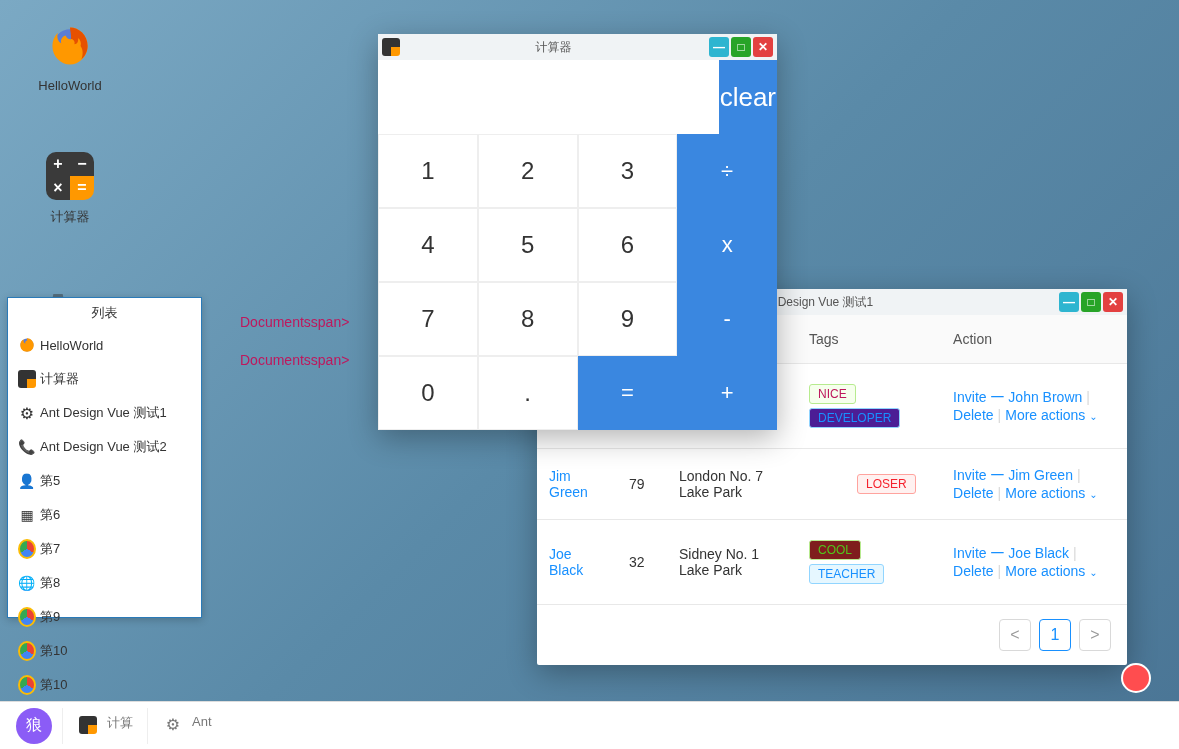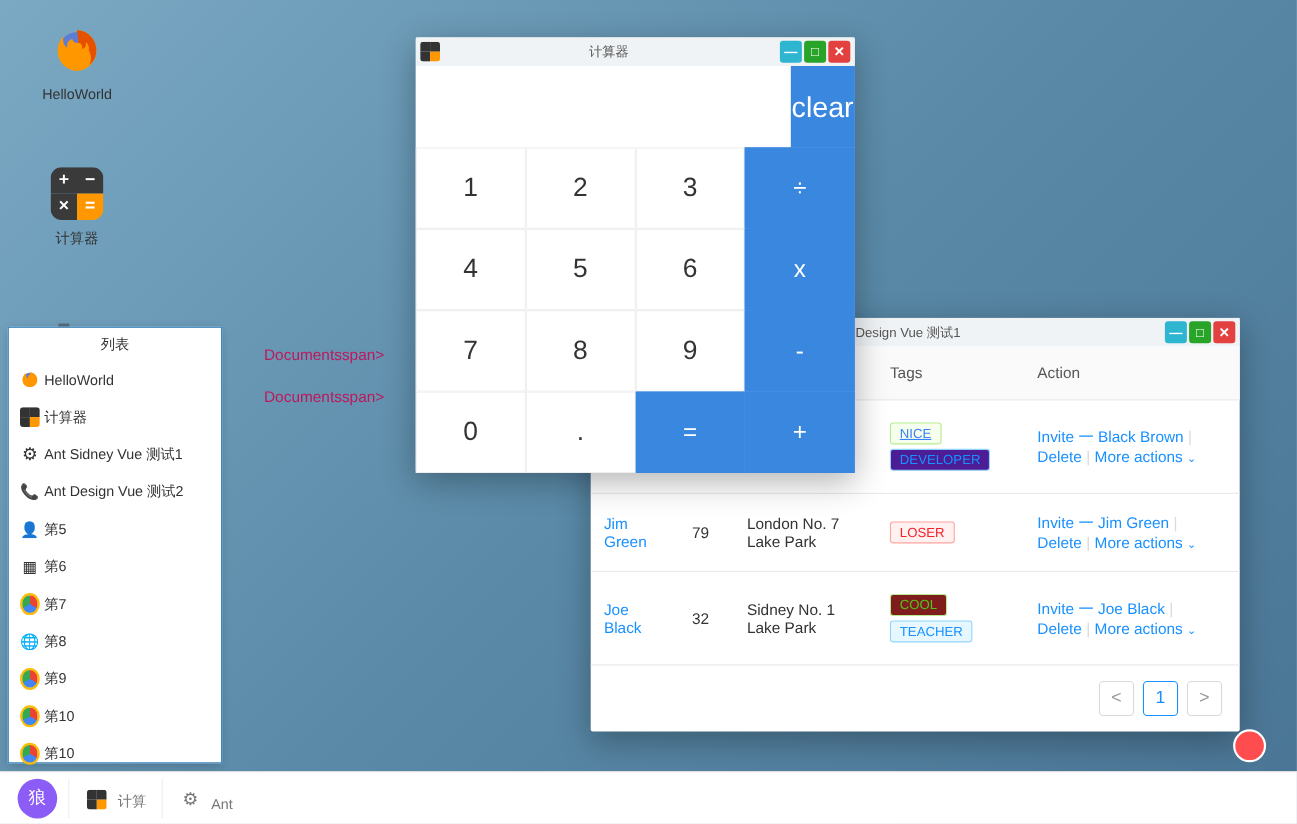--- a/index.html
+++ b/index.html
@@ -36,49 +36,49 @@
 
 
 #table-window { left: 537px; top: 289px; width: 590px; }
 #table-window .titlebar .title { text-align: left; padding-left: 230px; }
 .table-content { padding: 0; }
 table { width: 100%; border-collapse: collapse; font-size: 14px; }
 th { text-align: left; padding: 16px 12px; background: #fafafa; color: #555; font-weight: normal; border-bottom: 1px solid #e8e8e8; }
 td { padding: 18px 12px; border-bottom: 1px solid #e8e8e8; color: #333; vertical-align: middle; }
 .name-link { color: #1890ff; }
 .tag { display: inline-block; padding: 2px 8px; border-radius: 3px; font-size: 12px; margin: 2px 0; }
-.tag-nice { color: #3b82f6; border: 1px solid #b7eb8f; background: #f6ffed; text-decoration: underline; }
+.tag-nice { color: #be185d; border: 1px solid #b7eb8f; background: #f6ffed; }
 .tag-dev { color: #1890ff; border: 1px solid #91d5ff; background: #4c1d95; }
-.tag-loser { color: #f5222d; border: 1px solid #ffa39e; background: #fff1f0; }
+.tag-loser { color: #f5222d; border: 1px solid #ffa39e; background: #fff1f0; margin-left: 48px; }
 .tag-cool { color: #52c41a; border: 1px solid #b7eb8f; background: #7f1d1d; }
 .tag-teacher { color: #1890ff; border: 1px solid #91d5ff; background: #e6f7ff; }
 .action-link { color: #1890ff; }
 .action-sep { color: #d9d9d9; margin: 0 4px; }
 .pagination { display: flex; justify-content: flex-end; padding: 14px 16px; gap: 8px; }
 .page-btn { width: 32px; height: 32px; border: 1px solid #d9d9d9; border-radius: 4px; display:flex; align-items:center; justify-content:center; color: #999; cursor:pointer; }
 .page-btn.active { border-color: #1890ff; color: #1890ff; }
 
 
-#list-panel { position: absolute; left: 7px; top: 297px; width: 195px; height: 397px; background: white; border: 1px solid #2a7ab8; box-shadow: 0 2px 8px rgba(0,0,0,0.2); }
+#list-panel { position: absolute; left: 7px; top: 297px; width: 195px; height: 321px; background: white; border: 1px solid #2a7ab8; box-shadow: 0 2px 8px rgba(0,0,0,0.2); }
 .list-title { text-align: center; font-size: 13px; padding: 6px 0; color: #333; }
 .list-items { overflow-y: auto; height: 368px; }
 .list-item { display: flex; align-items: center; padding: 8px 10px; font-size: 13px; color: #333; cursor: pointer; }
 .list-item .mini-icon { width: 18px; height: 18px; margin-right: 4px; display:inline-flex; align-items:center; justify-content:center; font-size: 14px; }
 #list-panel::-webkit-scrollbar { width: 14px; }
 
 
 .doc-label { position: absolute; color: #be185d; font-size: 14px; }
 
 
 .chrome-ghost { position: absolute; left: 30px; top: 545px; width: 56px; height: 56px; border-radius: 50%; background: radial-gradient(circle, #fff 25%, #eee 26%, #ccc 60%); opacity: 0.35; }
 
 
 #taskbar { position: absolute; left: 0; bottom: 0; width: 100%; height: 48px; background: white; border-top: 1px solid #ddd; display: flex; align-items: center; padding: 0 6px; }
 .start-btn { width: 36px; height: 36px; background: #8b5cf6; border-radius: 50%; color: white; display:flex; align-items:center; justify-content:center; font-size: 16px; margin: 0 10px; cursor:pointer; }
-.task-item { display: flex; align-items: flex-end; padding: 6px 14px; font-size: 13px; color: #777; cursor: pointer; border-left: 1px solid #eee; height: 36px; }
+.task-item { display: flex; align-items: flex-start; padding: 6px 14px; font-size: 13px; color: #777; cursor: pointer; border-left: 1px solid #eee; height: 36px; }
 .task-item .ticon { width: 22px; height: 22px; margin-right: 8px; display:inline-flex; align-items:center; justify-content:center; }
 
 
 .watermark { position: absolute; right: 20px; bottom: 56px; color: white; font-size: 24px; font-weight: bold; text-shadow: 0 2px 6px rgba(0,0,0,0.5); display:flex; align-items:center; }
 .watermark .avatar { width: 30px; height: 30px; background: #ff4d4f; border-radius: 50%; border: 2px solid white; margin-right: 8px; }
 
 .mini-calc { width: 18px; height: 18px; border-radius: 3px; overflow:hidden; display:grid; grid-template-columns:1fr 1fr; grid-template-rows:1fr 1fr; }
 .mini-calc > div { background:#333; } .mini-calc > div:last-child { background:#ff9800; }
 .mini-chrome { width:16px; height:16px; border-radius:50%; background: conic-gradient(#ea4335 0 120deg, #4285f4 120deg 240deg, #34a853 240deg 360deg); border: 2px solid #fbbc05; box-sizing: content-box; }
 .mini-gear { font-size: 16px; }
@@ -138,21 +138,21 @@
           <th>Tags</th>
           <th>Action</th>
         </tr>
       </thead>
       <tbody id="table-body">
           <tr>
             <td><span class="name-link">Brown</span></td>
             <td></td>
             <td>1 Lake Park</td>
             <td><span class="tag tag-nice">NICE</span><br><span class="tag tag-dev">DEVELOPER</span></td>
-            <td><span class="action-link">Invite 一 Black Brown</span><span class="action-sep">|</span><br><span class="action-link">Delete</span><span class="action-sep">|</span><span class="action-link">More actions <span class="arrow-down">⌄</span></span></td>
+            <td><span class="action-link">Invite 一 John Brown</span><span class="action-sep">|</span><br><span class="action-link">Delete</span><span class="action-sep">|</span><span class="action-link">More actions <span class="arrow-down">⌄</span></span></td>
           </tr>
           <tr>
             <td><span class="name-link">Jim<br>Green</span></td>
             <td>79</td>
             <td>London No. 7 Lake Park</td>
             <td><span class="tag tag-loser">LOSER</span></td>
             <td><span class="action-link">Invite 一 Jim Green</span><span class="action-sep">|</span><br><span class="action-link">Delete</span><span class="action-sep">|</span><span class="action-link">More actions <span class="arrow-down">⌄</span></span></td>
           </tr>
           <tr>
             <td><span class="name-link">Joe<br>Black</span></td>
@@ -230,21 +230,21 @@
             <div></div>
             <div></div>
           </div>
         </span>
         <span>计算器</span>
       </div>
       <div class="list-item">
         <span class="mini-icon">
           <span class="mini-gear">⚙</span>
         </span>
-        <span>Ant Sidney Vue 测试1</span>
+        <span>Ant Design Vue 测试1</span>
       </div>
       <div class="list-item">
         <span class="mini-icon">
           <span style="color:#d33">📞</span>
         </span>
         <span>Ant Design Vue 测试2</span>
       </div>
       <div class="list-item">
         <span class="mini-icon">
           <span>👤</span>

